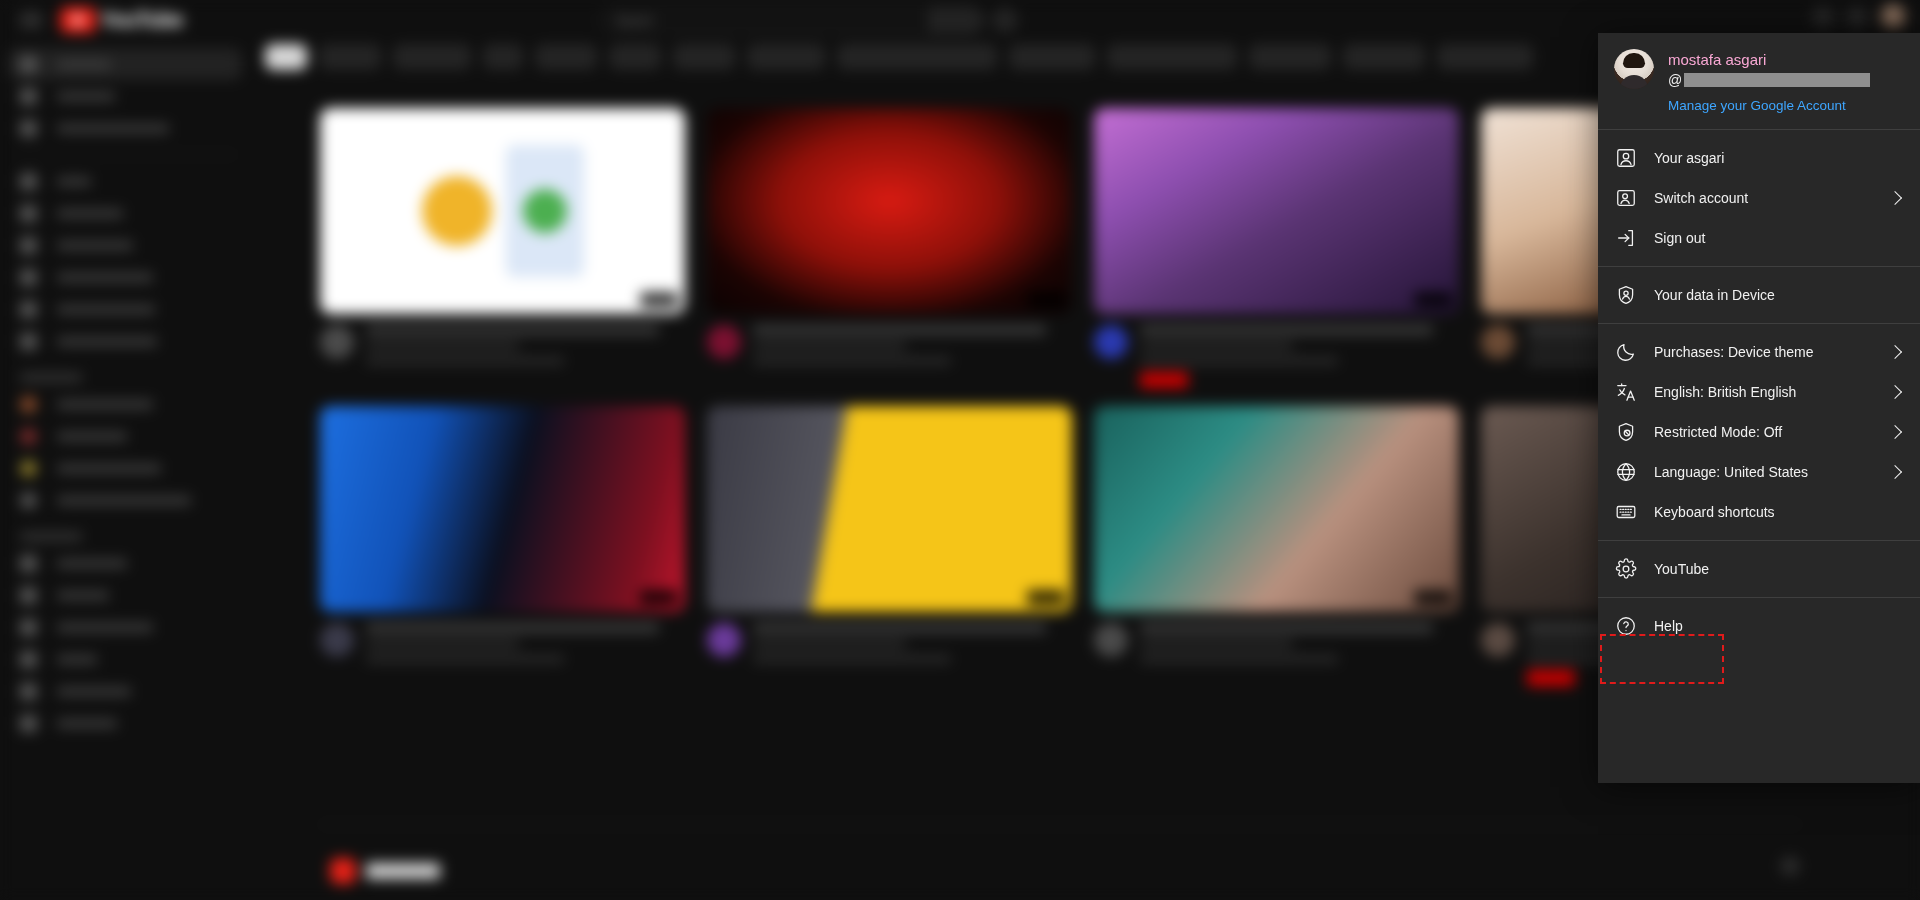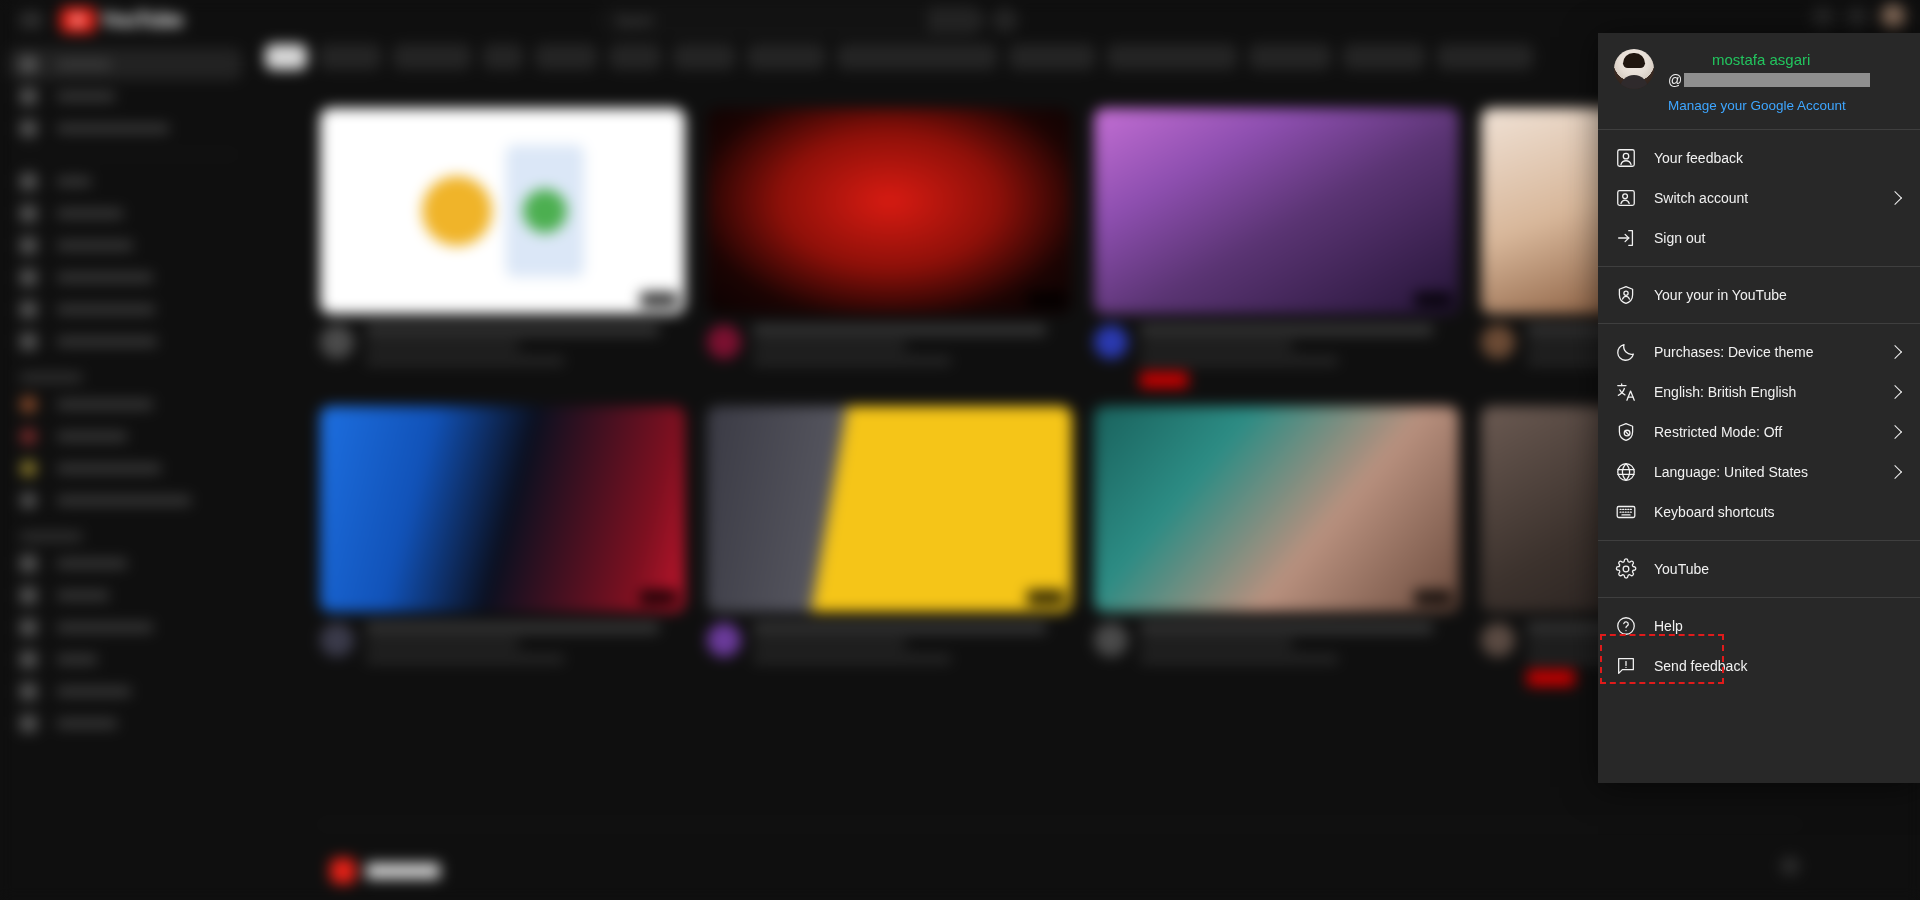--- a/index.html
+++ b/index.html
@@ -113,21 +113,21 @@
   }
   .acct-avatar::before{
     content:""; position:absolute; left:9px; top:4px; width:22px; height:15px;
     background:#20160f; border-radius:11px 11px 5px 5px;
   }
   .acct-avatar::after{
     content:""; position:absolute; left:6px; bottom:0; width:28px; height:14px;
     background:#2f2a2c; border-radius:14px 14px 0 0;
   }
   .acct-info { padding-top: 1px; }
-  .acct-name { font-size: 15px; line-height: 19px; color:#22c55e;margin-left:44px; }
+  .acct-name { font-size: 15px; line-height: 19px; color:#f9a8d4; }
   .acct-handle { display:flex; align-items:center; gap:2px; margin-top:3px; }
   .acct-handle .at { font-size:14px; color:#f1f1f1; }
   .redact { display:inline-block; width:186px; height:14px; background:#8f8f8f; }
   .acct-manage { color:#3ea6ff; font-size:13.5px; margin-top:10px; display:inline-block; }
   .acct-head-pad { height:16px; }
   .divider { height:1px; background:#3f3f3f; margin: 0; }
 
   .mi { display:flex; align-items:center; height:40px; padding:0 16px; gap:16px; cursor:pointer; position:relative; }
   .mi-ico { width:24px; height:24px; flex:0 0 24px; display:flex; align-items:center; justify-content:center; }
   .mi-ico svg { width:22px; height:22px; stroke:#f1f1f1; fill:none; stroke-width:1.4; }
@@ -410,21 +410,21 @@
   <div id="menu-groups">
       <div class="group">
         <div class="mi">
           <span class="mi-ico">
             <svg viewBox="0 0 24 24" stroke-linecap="round" stroke-linejoin="round">
               <rect x="3" y="3" width="18" height="18" rx="2"></rect>
               <circle cx="12" cy="10" r="3"></circle>
               <path d="M6.5 19c.9-2.6 3-4 5.5-4s4.6 1.4 5.5 4"></path>
             </svg>
           </span>
-          <span class="mi-label">Your feedback</span>
+          <span class="mi-label">Your asgari</span>
         </div>
         <div class="mi">
           <span class="mi-ico">
             <svg viewBox="0 0 24 24" stroke-linecap="round" stroke-linejoin="round">
               <rect x="3" y="4" width="18" height="16" rx="2"></rect>
               <circle cx="11" cy="10" r="2.6"></circle>
               <path d="M6.5 18c.8-2.3 2.6-3.6 4.5-3.6s3.7 1.3 4.5 3.6"></path>
             </svg>
           </span>
           <span class="mi-label">Switch account</span>
@@ -444,21 +444,21 @@
       <div class="divider"></div>
       <div class="group">
         <div class="mi">
           <span class="mi-ico">
             <svg viewBox="0 0 24 24" stroke-linecap="round" stroke-linejoin="round">
               <path d="M12 2.8l7.2 2.9v6c0 4.5-3 8.1-7.2 9.5-4.2-1.4-7.2-5-7.2-9.5v-6z"></path>
               <circle cx="12" cy="10" r="2.3"></circle>
               <path d="M8.3 16.4c.7-1.8 2-2.8 3.7-2.8s3 1 3.7 2.8"></path>
             </svg>
           </span>
-          <span class="mi-label">Your your in YouTube</span>
+          <span class="mi-label">Your data in Device</span>
         </div>
       </div>
       <div class="divider"></div>
       <div class="group">
         <div class="mi">
           <span class="mi-ico">
             <svg viewBox="0 0 24 24" stroke-linecap="round" stroke-linejoin="round">
               <path d="M20 14.2A8.4 8.4 0 0 1 9.8 4 8.6 8.6 0 1 0 20 14.2z"></path>
             </svg>
           </span>
@@ -529,27 +529,17 @@
         <div class="mi">
           <span class="mi-ico">
             <svg viewBox="0 0 24 24" stroke-linecap="round" stroke-linejoin="round">
               <circle cx="12" cy="12" r="9"></circle>
               <path d="M9.6 9.4a2.5 2.5 0 0 1 4.9.7c0 1.7-2.5 2.2-2.5 3.6"></path>
               <circle cx="12" cy="17" r=".7" fill="#f1f1f1" stroke="none"></circle>
             </svg>
           </span>
           <span class="mi-label">Help</span>
         </div>
-        <div class="mi">
-          <span class="mi-ico">
-            <svg viewBox="0 0 24 24" stroke-linecap="round" stroke-linejoin="round">
-              <path d="M4 4h16v12H8l-4 4z"></path>
-              <path d="M12 7.2v4.2"></path>
-              <circle cx="12" cy="13.6" r=".7" fill="#f1f1f1" stroke="none"></circle>
-            </svg>
-          </span>
-          <span class="mi-label">Send feedback</span>
-        </div>
       </div>
     </div>
 </div>
 
 <div class="hl-box" style="border-color: rgb(224, 27, 27);"></div>
 
 </body></html>

